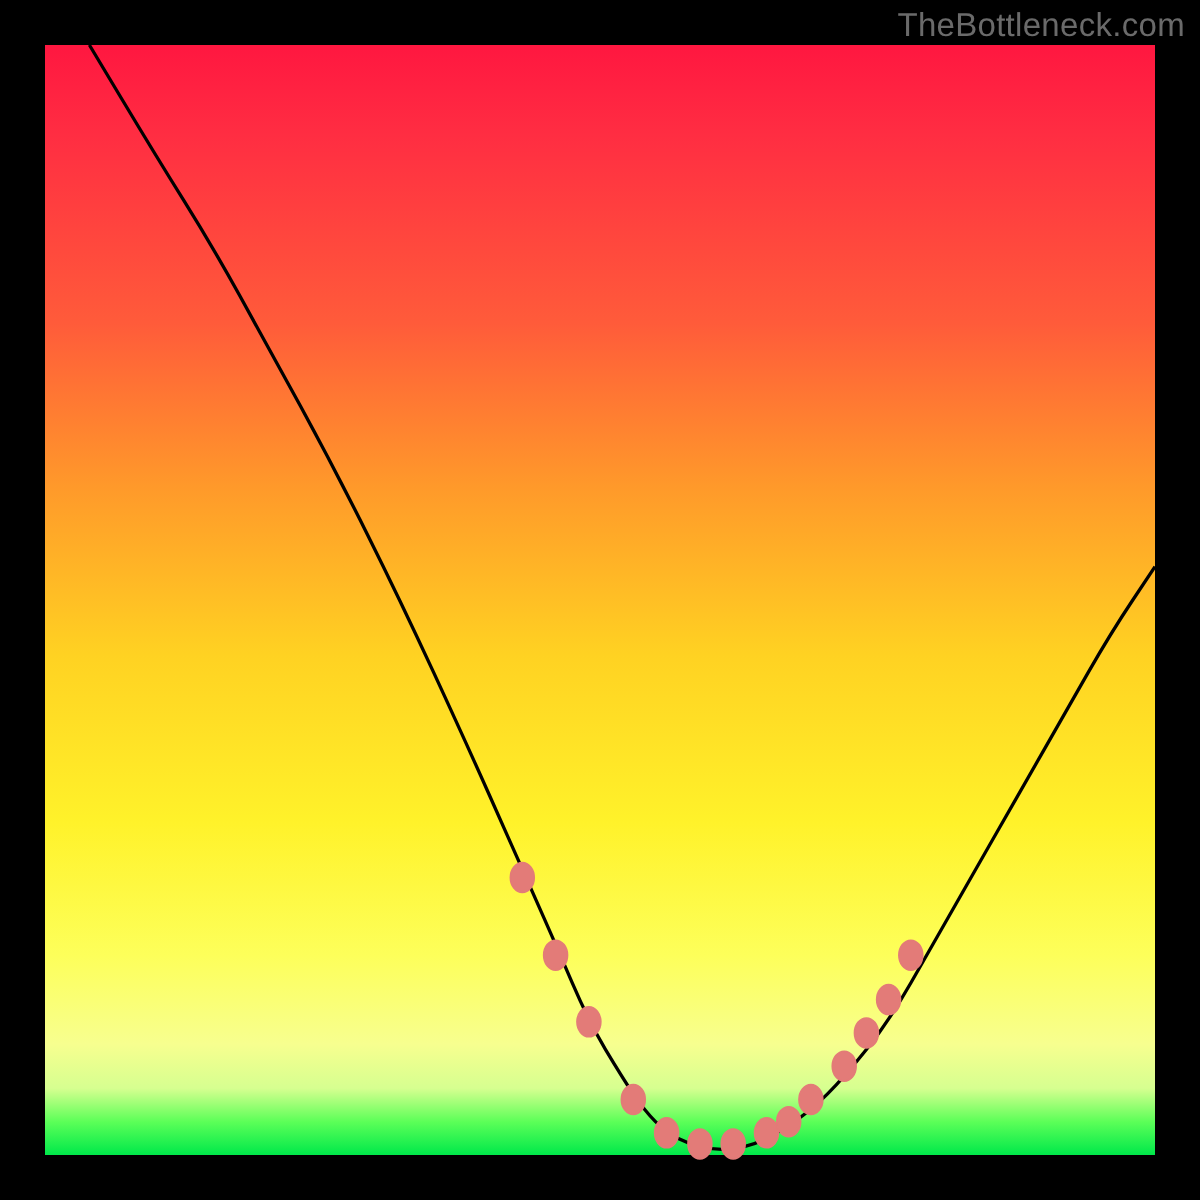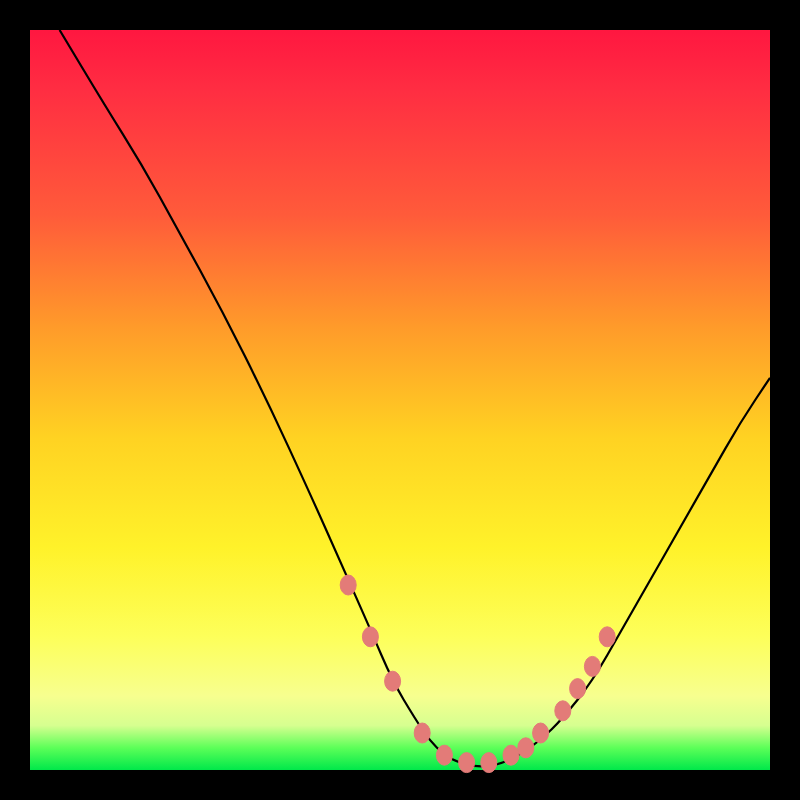--- a/index.html
+++ b/index.html
@@ -66,20 +66,21 @@
   }
   .marker {
     fill: #e37b78;
     stroke: #e37b78;
   }
 </style>
 </head>
 <body>
 
 <div class="frame">
+  <div class="watermark">TheBottleneck.com</div>
 
   <div class="plot">
     <svg class="curve" viewBox="0 0 740 740">
       <path id="curve-path" d="M 29.6 0 Q 29.6 0 51.8 37 Q 74 74 92.5 103.60000000000002 Q 111 133.20000000000005 129.5 166.50000000000006 Q 148 199.80000000000007 170.2 240.50000000000003 Q 192.4 281.2 214.60000000000002 325.6 Q 236.8 370 259 418.1 Q 281.2 466.2 296 499.5 Q 310.8 532.8 325.6 566.0999999999999 Q 340.40000000000003 599.4 351.5 625.3 Q 362.59999999999997 651.2 373.7 669.7 Q 384.8 688.2 392.20000000000005 699.3 Q 399.6 710.4 407 717.8 Q 414.40000000000003 725.2 421.8 728.9000000000001 Q 429.2 732.6 436.6 734.45 Q 444 736.3 451.4 736.3 Q 458.8 736.3 466.20000000000005 734.45 Q 473.6 732.6 481 728.9000000000001 Q 488.40000000000003 725.2 499.5 717.8 Q 510.59999999999997 710.4 521.6999999999999 699.3 Q 532.8 688.2 547.5999999999999 669.7 Q 562.4 651.2 577.2 625.3 Q 592 599.4 606.8 573.5 Q 621.6 547.6 636.4000000000001 521.7 Q 651.2 495.79999999999995 666 469.9 Q 680.8000000000001 444 695.6 418.1 Q 710.4 392.20000000000005 725.2 370 T 740 347.79999999999995"></path>
       <g id="markers">
           <ellipse cx="318.2" cy="555" rx="8" ry="10" class="marker"></ellipse>
           <ellipse cx="340.40000000000003" cy="606.8" rx="8" ry="10" class="marker"></ellipse>
           <ellipse cx="362.59999999999997" cy="651.2" rx="8" ry="10" class="marker"></ellipse>
           <ellipse cx="392.20000000000005" cy="703" rx="8" ry="10" class="marker"></ellipse>
           <ellipse cx="414.40000000000003" cy="725.2" rx="8" ry="10" class="marker"></ellipse>

